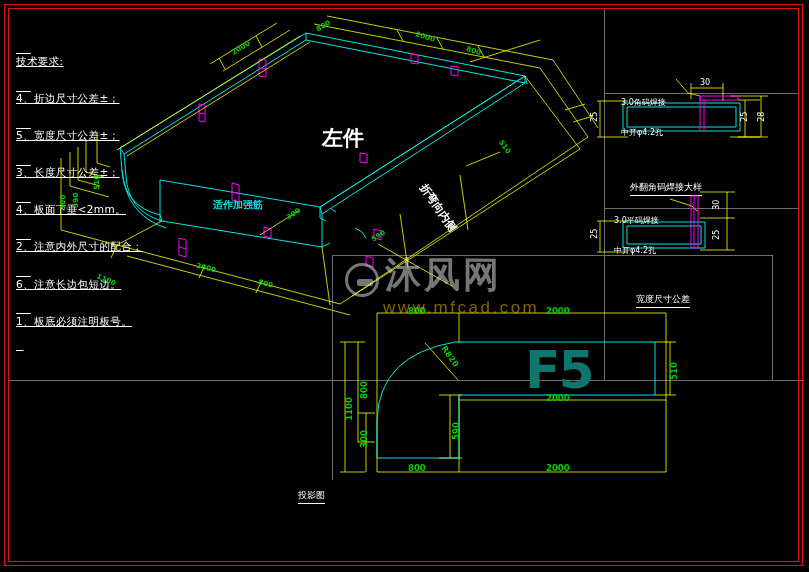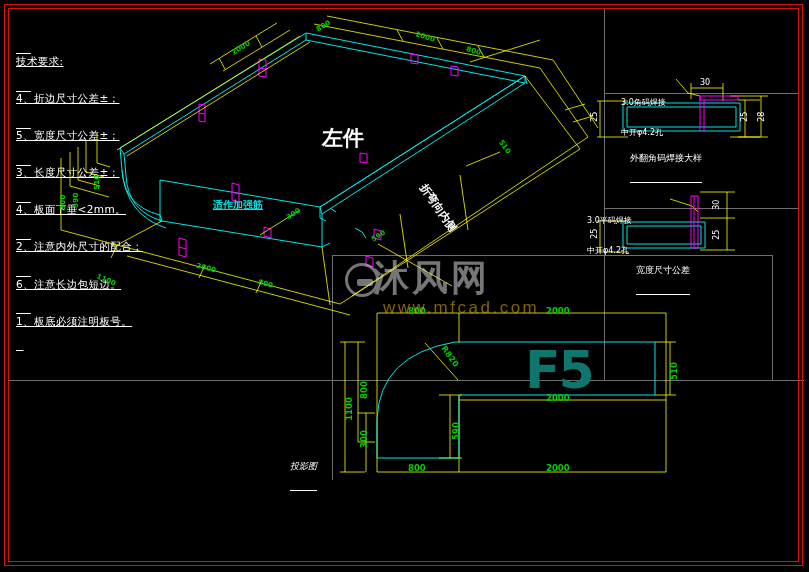--- a/index.html
+++ b/index.html
@@ -12,27 +12,27 @@
                border:1.5px solid #e01010;box-sizing:border-box;}
   .frame-inner{left:8px;top:8px;width:791px;height:554px;
                border:1px solid #e01010;box-sizing:border-box;}
   
   .vline{width:1px;background:#6e6e6e;}
   .hline{height:1px;background:#6e6e6e;}
   
   .t{white-space:pre;line-height:1.18;}
   .tech{color:#ffffff;font-size:10.5px;letter-spacing:.4px;}
   .white-lbl{color:#ffffff;}
-  .cyan-lbl{color:#00e5e5;text-decoration:underline;}
+  .cyan-lbl{color:#00e5e5;}
   .grn{color:#00d000;font-size:7px;font-weight:bold;letter-spacing:.2px;}
   .grn8{color:#00d000;font-size:8.5px;font-weight:bold;}
   .whsm{color:#fff;font-size:8px;}
   .red-f5{color:#0f766e;font-size:52px;font-weight:bold;
           font-family:"DejaVu Sans","Liberation Sans",sans-serif;letter-spacing:-2px;}
-  .underline-lbl{color:#fff;font-size:9px;border-bottom:1.5px solid #fff;padding-bottom:18px;}
+  .underline-lbl{color:#fff;font-size:9px;border-bottom:1.5px solid #fff;padding-bottom:2px;margin-top:29px;}
   
   svg{position:absolute;left:0;top:0;overflow:visible;}
   .ln-y{stroke:#ffff00;stroke-width:.8;fill:none;}
   .ln-c{stroke:#00e5e5;stroke-width:1;fill:none;}
   .ln-m{stroke:#ff00ff;stroke-width:1;fill:none;}
   
   .wm{opacity:.55;}
   .wm-cn{color:#d8d8d8;font-size:36px;font-weight:bold;letter-spacing:3px;
          font-family:"DejaVu Sans","Liberation Sans",sans-serif;}
   .wm-url{color:#eab308;font-size:17px;letter-spacing:2.5px;
@@ -229,21 +229,21 @@
     <path class="ln-c" d="M623,248 L705,248"></path>
     <path class="ln-c" d="M627,226 L701,226"></path>
     <path class="ln-c" d="M627,226 L627,244"></path>
     <path class="ln-c" d="M627,244 L701,244"></path>
     <path class="ln-c" d="M705,222 L705,248"></path>
     <path class="ln-c" d="M701,226 L701,244"></path>
 
     <path class="ln-m" d="M691,196 L698,196 L698,248 L691,248 Z"></path>
     <path class="ln-m" d="M694,196 L694,248"></path>
   </svg>
-  <div class="abs t whsm" style="left:587px;top:196px;line-height:1.25;">
+  <div class="abs t whsm" style="left:614px;top:196px;line-height:1.25;">
     <div>3.0平码焊接</div>
     <div>中开φ4.2孔</div>
   </div>
   <div class="abs t whsm" style="left:590px;top:229px;transform:rotate(-90deg);">25</div>
   <div class="abs t whsm" style="left:712px;top:200px;transform:rotate(-90deg);">30</div>
   <div class="abs t whsm" style="left:712px;top:230px;transform:rotate(-90deg);">25</div>
   <div class="abs t underline-lbl" style="left:636px;top:265px;">宽度尺寸公差</div>
 
   <svg width="809" height="572">
 
@@ -288,21 +288,21 @@
   <div class="abs t grn8" style="left:408px;top:463px;">800</div>
   <div class="abs t grn8" style="left:546px;top:463px;">2000</div>
   <div class="abs t grn8" style="left:546px;top:393px;">2000</div>
   <div class="abs t grn8" style="left:665px;top:366px;transform:rotate(-90deg);">510</div>
   <div class="abs t grn8" style="left:337px;top:404px;transform:rotate(-90deg);">1100</div>
   <div class="abs t grn8" style="left:355px;top:385px;transform:rotate(-90deg);">800</div>
   <div class="abs t grn8" style="left:355px;top:434px;transform:rotate(-90deg);">300</div>
   <div class="abs t grn8" style="left:447px;top:426px;transform:rotate(-90deg);">590</div>
   <div class="abs t grn" style="left:438px;top:352px;transform:rotate(55deg);font-size:8px;">R820</div>
   <div class="abs t red-f5" style="left:525px;top:340px;">F5</div>
-  <div class="abs t underline-lbl" style="left:290px;top:461px;font-style:italic;">投影图</div>
+  <div class="abs t underline-lbl" style="left:298px;top:461px;">投影图</div>
 
   <div class="abs wm" style="left:345px;top:255px;">
     <div class="abs wm-logo" style="left:0px;top:8px;"></div>
-    <div class="abs t wm-cn" style="left:28px;top:2px;">沐风网</div>
+    <div class="abs t wm-cn" style="left:40px;top:2px;font-family:Liberation Mono, monospace;">沐风网</div>
     <div class="abs t wm-url" style="left:38px;top:43px;">www.mfcad.com</div>
   </div>
 
 </div>
 
 </body></html>

